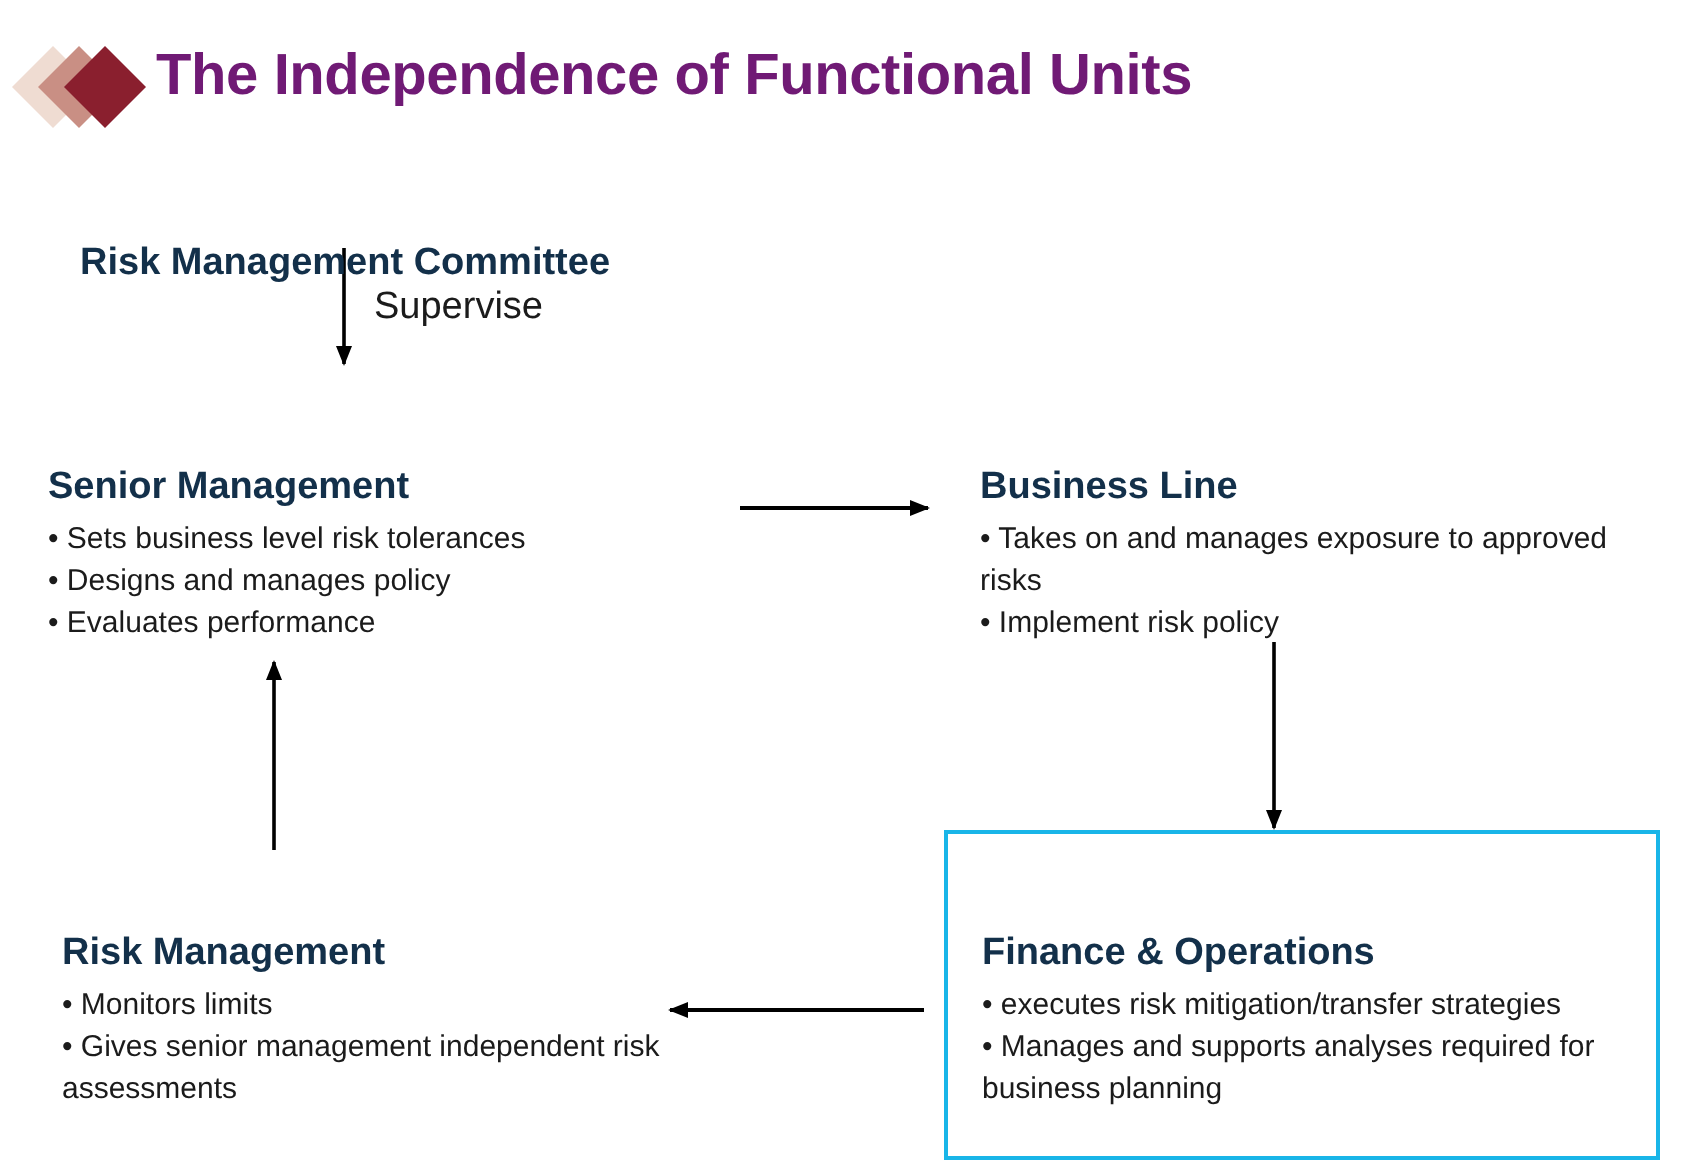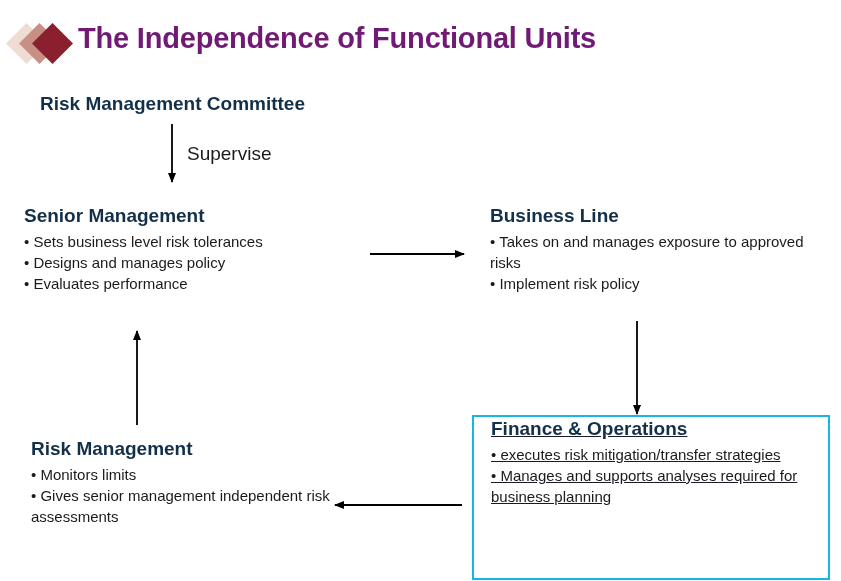--- a/index.html
+++ b/index.html
@@ -61,40 +61,41 @@
   .block {
     position: absolute;
     color: #1a1a2e;
   }
   .block .heading {
     font-size: 19px;
     font-weight: bold;
     color: #13304a;
     line-height: 1.35;
     margin-bottom: 2px;
+    margin-top: 28px;
   }
   .block .bullets {
     font-size: 15px;
     line-height: 1.42;
     color: #1b1b1b;
   }
   .block .bullets div {
     white-space: nowrap;
   }
   .block.wrap .bullets div {
     white-space: normal;
   }
 
   #blk-committee { left: 40px; top: 91px; }
   #blk-committee .heading { margin-bottom: 0; }
 
   #blk-senior { left: 24px; top: 203px; }
   #blk-business { left: 490px; top: 203px; width: 340px; }
   #blk-riskmgmt { left: 31px; top: 436px; width: 330px; }
-  #blk-finance { left: 491px; top: 416px; width: 336px; text-decoration: underline; }
+  #blk-finance { left: 491px; top: 436px; width: 336px; }
 
   .supervise-label {
     position: absolute;
     left: 187px;
     top: 143px;
     font-size: 19px;
     color: #1b1b1b;
   }
 
   

